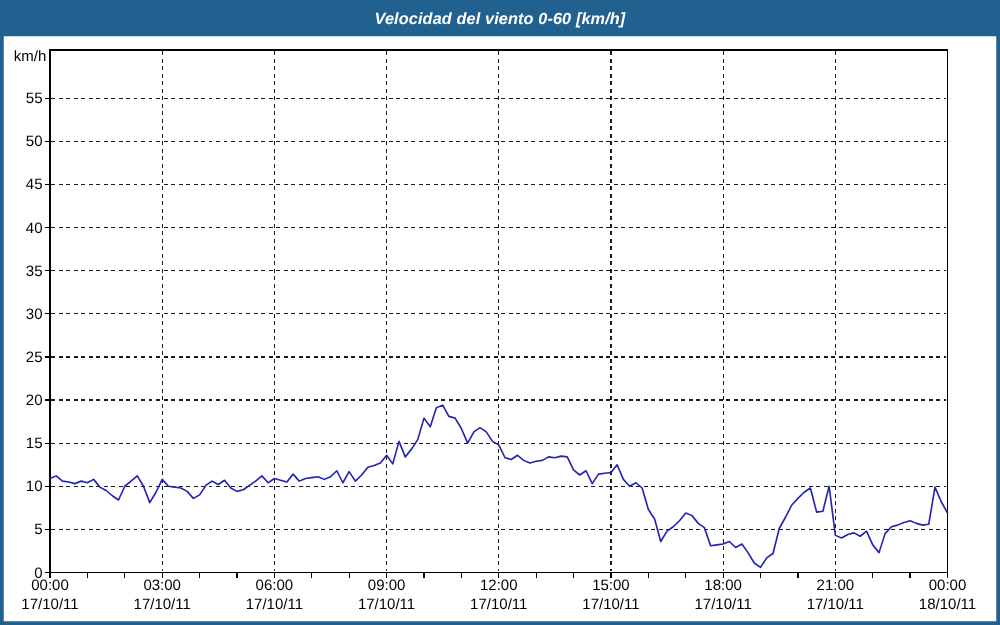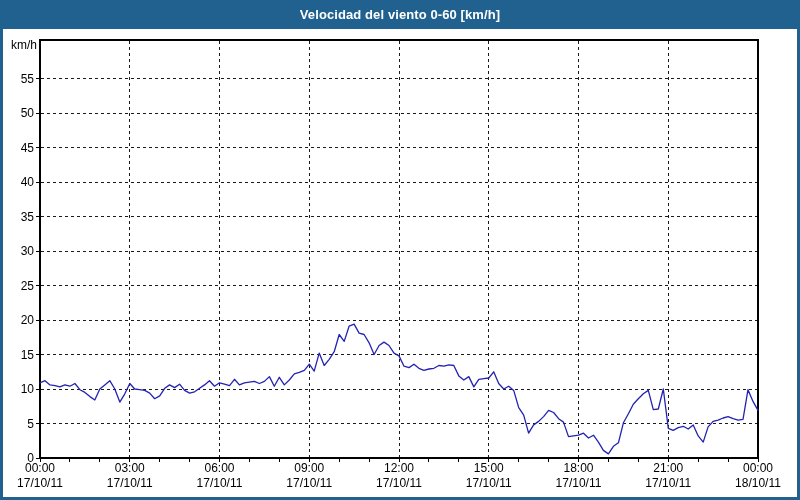--- a/index.html
+++ b/index.html
@@ -14,20 +14,21 @@
   .titlebar{
     position:absolute;left:0;top:0;width:800px;height:29px;
     background:var(--titlebar-bg,#20618f);
     display:flex;align-items:center;justify-content:center;
     z-index:3;
   }
   .titlebar span{
     color:var(--title-text,#ffffff);
     font-size:13px;font-weight:bold;
     letter-spacing:0.1px;
+    font-style:italic;
   }
   .frame{
     position:absolute;inset:0;
     border:3px solid var(--frame,#20618f);
     pointer-events:none;
     z-index:4;
   }
   svg.chart{position:absolute;left:0;top:0;z-index:1;background:#ffffff;}
   text{font-family:"Liberation Sans", sans-serif;}
 </style>

